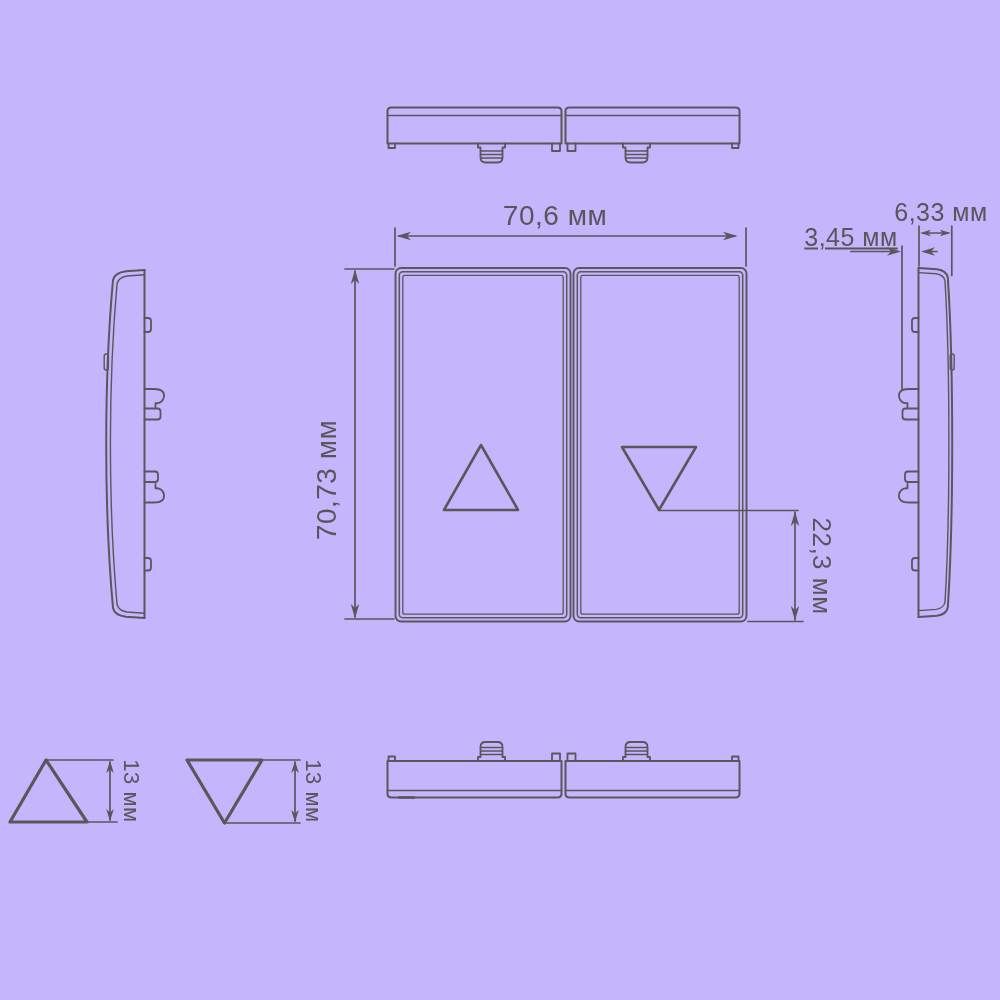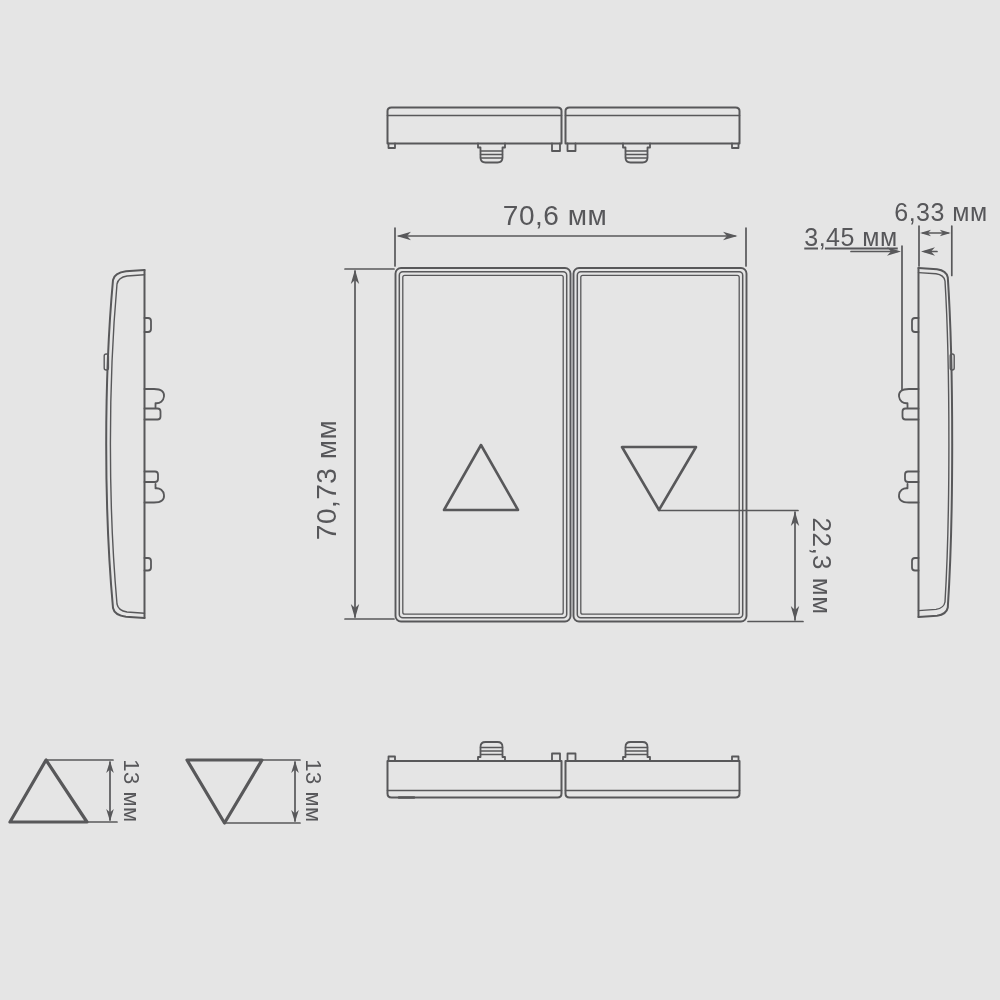--- a/index.html
+++ b/index.html
@@ -1,19 +1,19 @@
 <!DOCTYPE html>
 <html><head>
 <meta charset="utf-8">
 <style>
   html,body{margin:0;padding:0;background:#ffffff;}
   #stage{
     position:relative;
     width:1000px;height:1000px;
-    background:#e5e5e5;
+    background:#c4b5fd;
     overflow:hidden;
     font-family:"Liberation Sans", sans-serif;
   }
   #drawing{position:absolute;left:0;top:0;}
   .dim-label{
     position:absolute;
     color:#57575a;
     white-space:nowrap;
     transform:translate(-50%,-50%);
     letter-spacing:0.5px;

